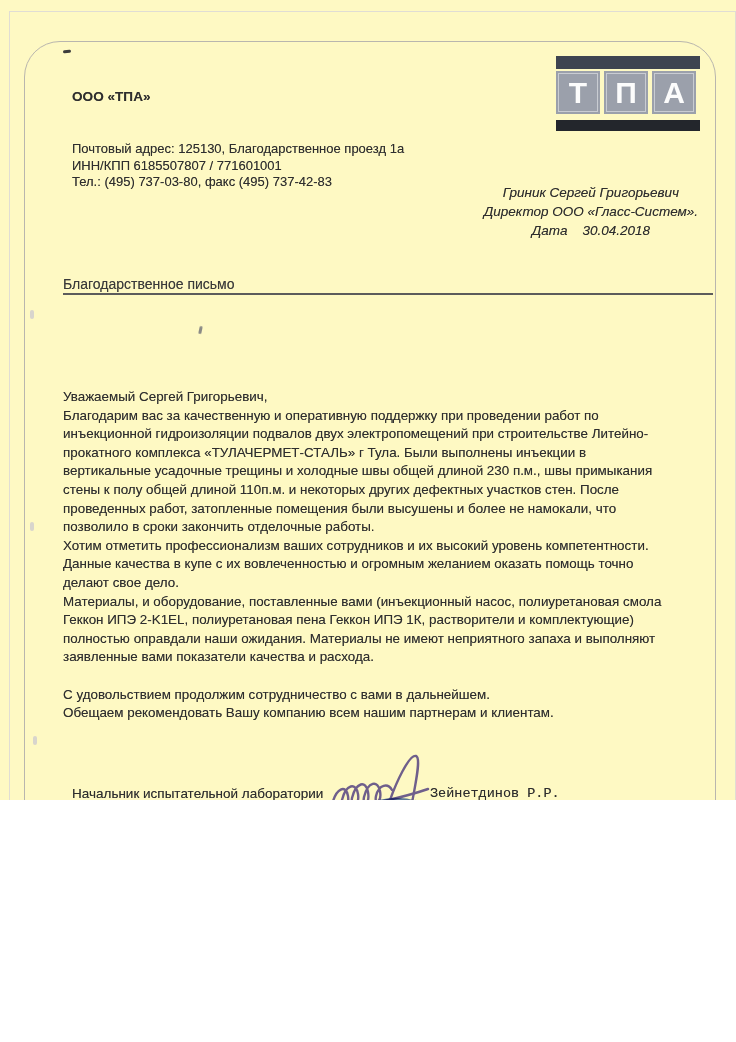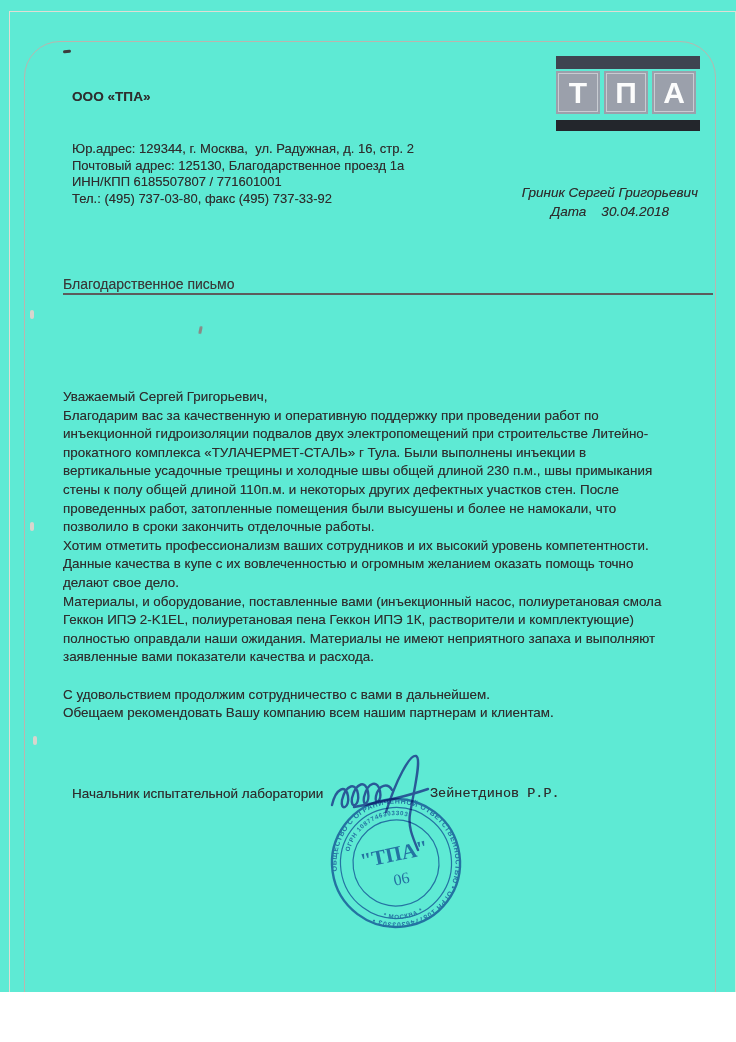--- a/index.html
+++ b/index.html
@@ -1,18 +1,18 @@
 <!DOCTYPE html>
 <html><head>
 <meta charset="utf-8">
 <style>
   html,body{margin:0;padding:0;}
   .canvas{
-    position:relative; width:736px; height:992px;
-    background:#5eead4; overflow:hidden;
+    position:relative; width:736px; height:800px;
+    background:#fef9c3; overflow:hidden;
     font-family:"Liberation Sans", sans-serif;
     color:#2e2e2e;
   }
   .scan-frame{
     position:absolute; left:9px; top:11px; width:725px; height:1029px;
     border:1px solid #e0ddd4; pointer-events:none;
   }
   .page-outline{
     position:absolute; left:24px; top:41px; width:690px; height:991px;
     border:1px solid #b9b6ae; border-radius:36px;
@@ -68,34 +68,34 @@
 </style>
 </head>
 <body>
 
 <div class="canvas">
   <div class="scan-frame"></div>
   <div class="page-outline"></div>
 
   <div class="header-block soft">
     <div class="company-name">ООО «ТПА»</div>
-    <div><div>Юр.адрес: 129344, г. Москва,  ул. Радужная, д. 16, стр. 2</div><div>Почтовый адрес: 125130, Благодарственное проезд 1а</div><div>ИНН/КПП 6185507807 / 771601001</div><div>Тел.: (495) 737-03-80, факс (495) 737-33-92</div></div>
+    <div><div>Почтовый адрес: 125130, Благодарственное проезд 1а</div><div>ИНН/КПП 6185507807 / 771601001</div><div>Тел.: (495) 737-03-80, факс (495) 737-42-83</div></div>
   </div>
 
   <div class="logo">
     <div class="logo-bar-top"></div>
     <div class="logo-row">
         <div class="logo-square">Т</div>
         <div class="logo-square">П</div>
         <div class="logo-square">А</div>
       </div>
     <div class="logo-bar-bottom"></div>
   </div>
 
-  <div class="recipient soft"><div>Гриник Сергей Григорьевич</div><div>Дата    30.04.2018</div></div>
+  <div class="recipient soft"><div>Гриник Сергей Григорьевич</div><div>Директор ООО «Гласс-Систем».</div><div>Дата    30.04.2018</div></div>
 
   <div class="subject soft">Благодарственное письмо</div>
   <div class="subject-rule"></div>
 
   <div class="body-text soft"><div>Уважаемый Сергей Григорьевич,</div><div>Благодарим вас за качественную и оперативную поддержку при проведении работ по</div><div>инъекционной гидроизоляции подвалов двух электропомещений при строительстве Литейно-</div><div>прокатного комплекса «ТУЛАЧЕРМЕТ-СТАЛЬ» г Тула. Были выполнены инъекции в</div><div>вертикальные усадочные трещины и холодные швы общей длиной 230 п.м., швы примыкания</div><div>стены к полу общей длиной 110п.м. и некоторых других дефектных участков стен. После</div><div>проведенных работ, затопленные помещения были высушены и более не намокали, что</div><div>позволило в сроки закончить отделочные работы.</div><div>Хотим отметить профессионализм ваших сотрудников и их высокий уровень компетентности.</div><div>Данные качества в купе с их вовлеченностью и огромным желанием оказать помощь точно</div><div>делают свое дело.</div><div>Материалы, и оборудование, поставленные вами (инъекционный насос, полиуретановая смола</div><div>Геккон ИПЭ 2-K1EL, полиуретановая пена Геккон ИПЭ 1К, растворители и комплектующие)</div><div>полностью оправдали наши ожидания. Материалы не имеют неприятного запаха и выполняют</div><div>заявленные вами показатели качества и расхода.</div><div>&nbsp;</div><div>С удовольствием продолжим сотрудничество с вами в дальнейшем.</div><div>Обещаем рекомендовать Вашу компанию всем нашим партнерам и клиентам.</div></div>
 
   <div class="sign-position soft">Начальник испытательной лаборатории</div>
   <div class="sign-name soft">Зейнетдинов Р.Р.</div>
 
   <svg class="stamp" viewBox="-82 -82 164 164">

